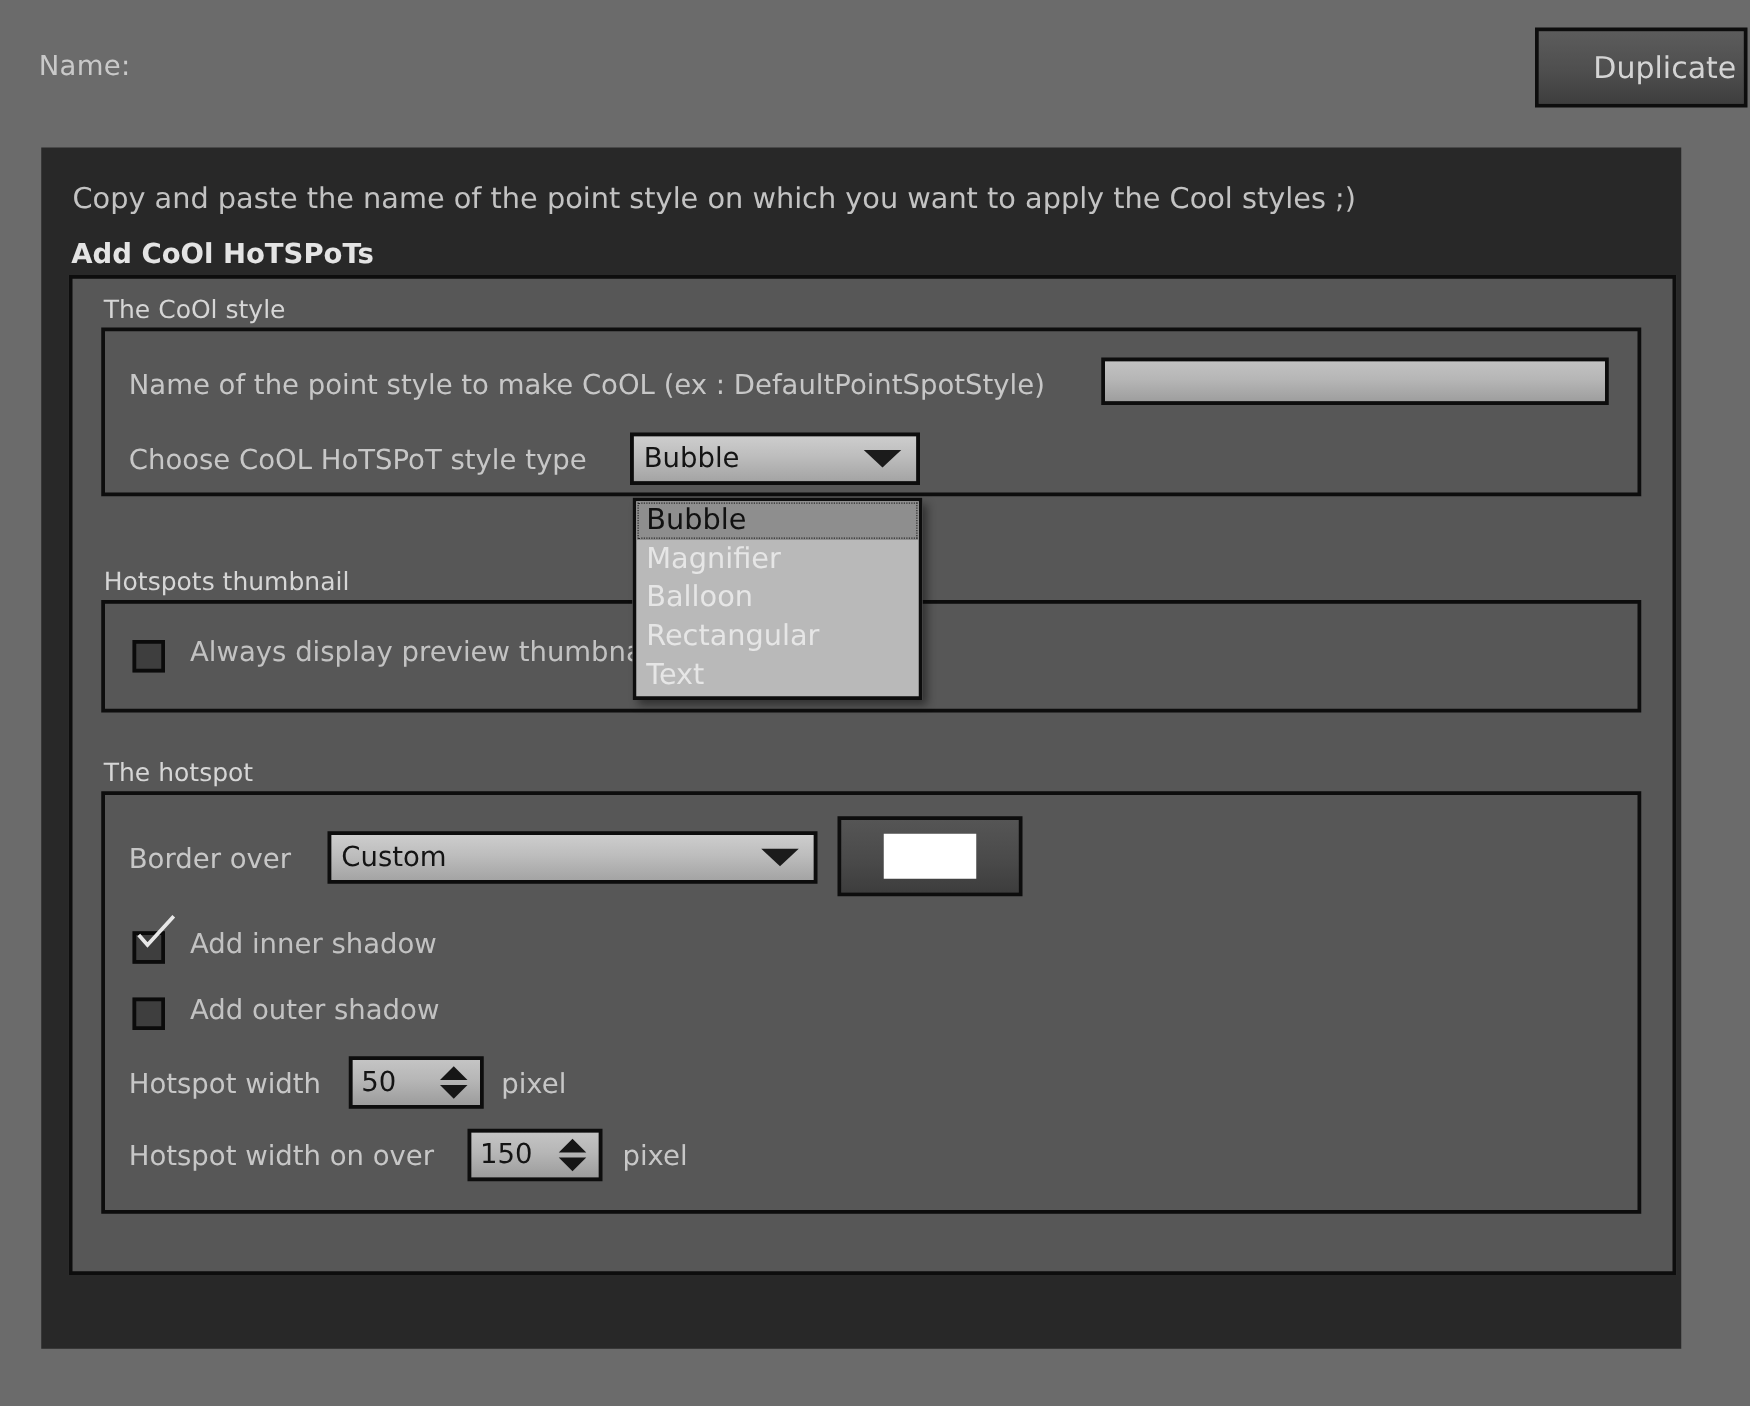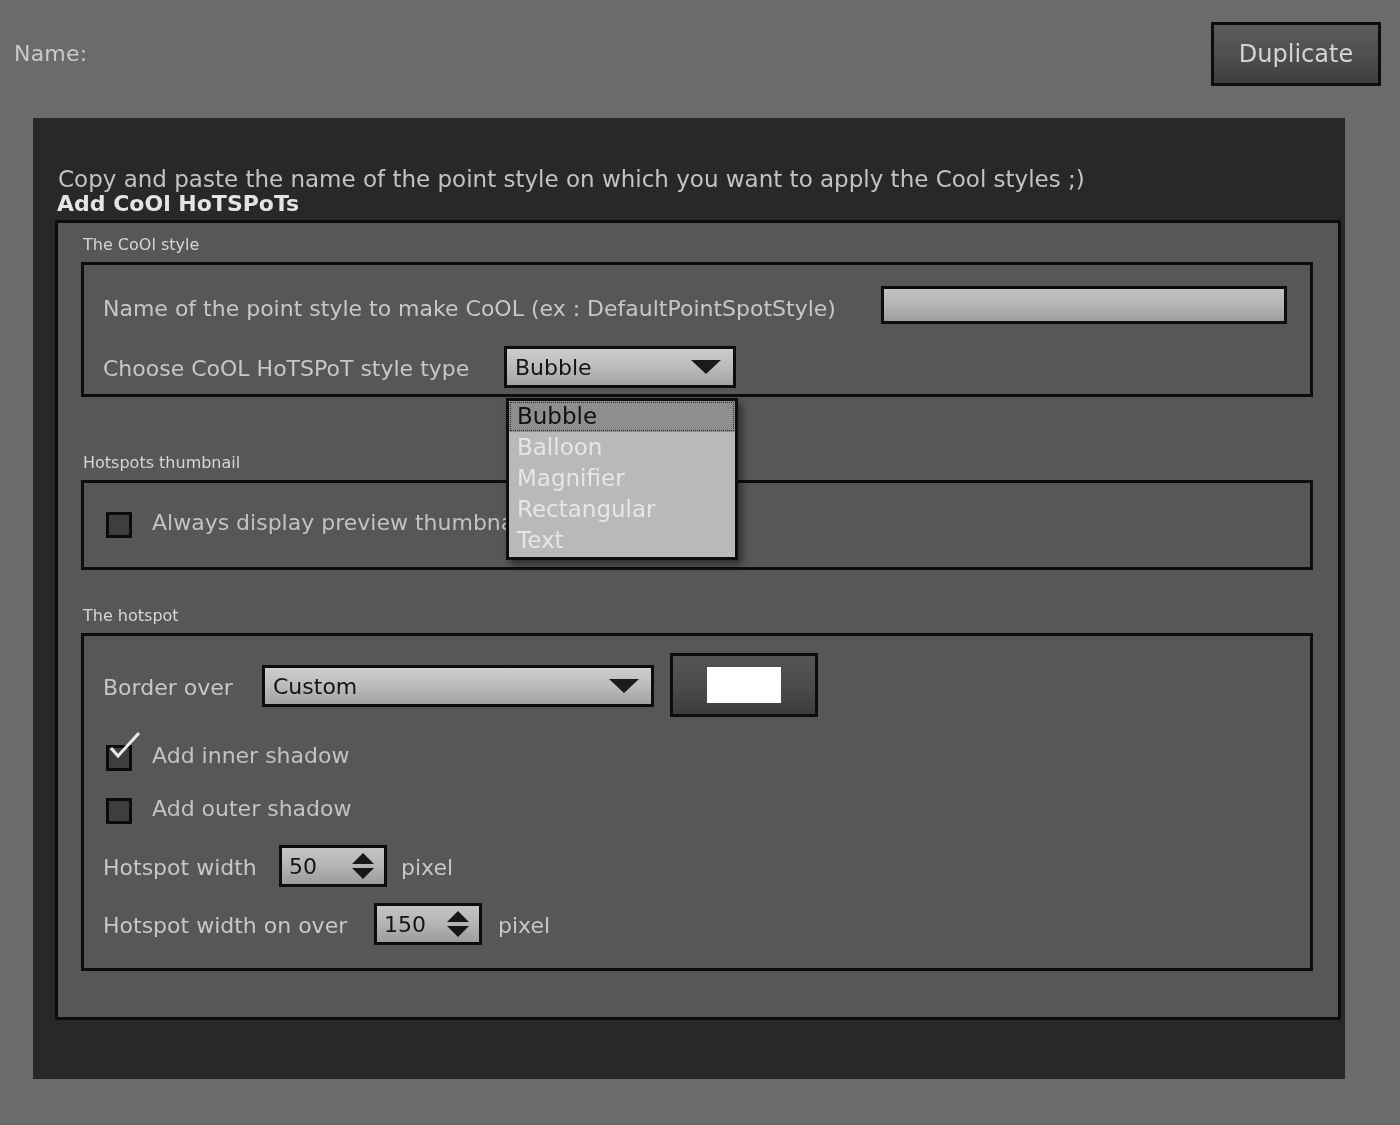--- a/index.html
+++ b/index.html
@@ -6,55 +6,56 @@
   html, body {
     margin: 0; padding: 0;
     width: 1400px; height: 1125px;
     background: #6b6b6b;
     font-family: "DejaVu Sans", sans-serif;
     overflow: hidden;
   }
   .root { position: relative; width: 1400px; height: 1125px; background: #6b6b6b; }
 
   
-  .name-row { position: absolute; left: 0; top: 0; width: 1290px; height: 105px; }
+  .name-row { position: absolute; left: 17px; top: 0; width: 1290px; height: 105px; }
   .name-label {
     position: absolute; left: 14px; top: 41px;
     color: #c9c9c9; font-size: 22px; letter-spacing: .2px;
   }
   .name-input {
     position: absolute; left: 98px; top: 32px; width: 1100px; height: 45px;
     border: 2px solid #0c0c0c;
     background: linear-gradient(to bottom, #d2d2d2 0%, #c4c4c4 45%, #a8a8a8 100%);
     color: #141414; font-size: 22px; font-family: "DejaVu Sans", sans-serif;
     padding: 0 8px; line-height: 41px; outline: none;
   }
   .duplicate-btn {
     position: absolute; left: 1211px; top: 22px; width: 170px; height: 64px;
     border: 3px solid #0d0d0d;
     background: linear-gradient(to bottom, #5c5c5c 0%, #4e4e4e 55%, #3e3e3e 100%);
     color: #d4d4d4; font-size: 24px; font-family: "DejaVu Sans", sans-serif;
     cursor: pointer;
+    text-align: right;
   }
 
   
   .panel {
     position: absolute; left: 33px; top: 118px; width: 1312px; height: 961px;
     background: #282828;
   }
   .panel-hint {
     position: absolute; left: 25px; top: 28px;
-    color: #c3c3c3; font-size: 23px; white-space: nowrap; margin-top: 20px;
+    color: #c3c3c3; font-size: 23px; white-space: nowrap;
   }
 
   
   .group { position: absolute; }
   .group > .legend {
     position: absolute; left: 2px; top: -27px;
-    color: #d6d6d6; font-size: 16px; white-space: nowrap;
+    color: #d6d6d6; font-size: 20px; white-space: nowrap;
   }
   .group > .box { position: absolute; inset: 0; border: 3px solid #0d0d0d; }
 
   .g-outer { left: 22px; top: 102px; width: 1286px; height: 800px; }
   .g-outer > .legend { color: #e4e4e4; font-weight: bold; font-size: 22px; top: -29px; }
   .g-outer > .box { background: #575757; }
 
   .g-inner { background: transparent; }
   .g-inner > .box { border: 3px solid #0d0d0d; background: #575757; }
 
@@ -237,19 +238,19 @@
           </span>
         </div>
         <div class="lbl" style="left:417px; top:280px;">pixel</div>
       </div>
 
     </div>
   </div>
 
   <div class="droplist" id="droplist">
       <div class="dropitem sel">Bubble</div>
+      <div class="dropitem">Magnifier</div>
       <div class="dropitem">Balloon</div>
-      <div class="dropitem">Magnifier</div>
       <div class="dropitem">Rectangular</div>
       <div class="dropitem">Text</div>
     </div>
 
 </div>
 
 </body></html>

